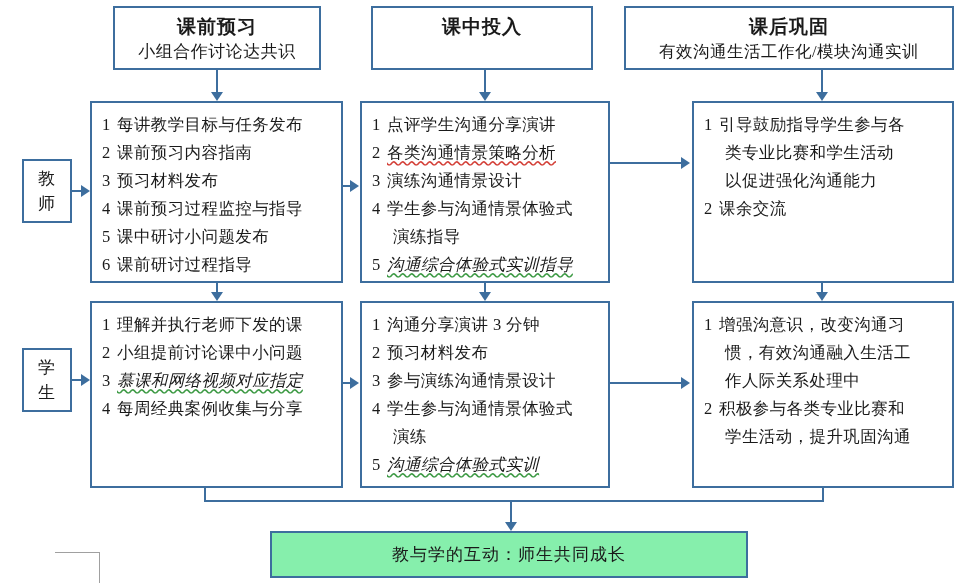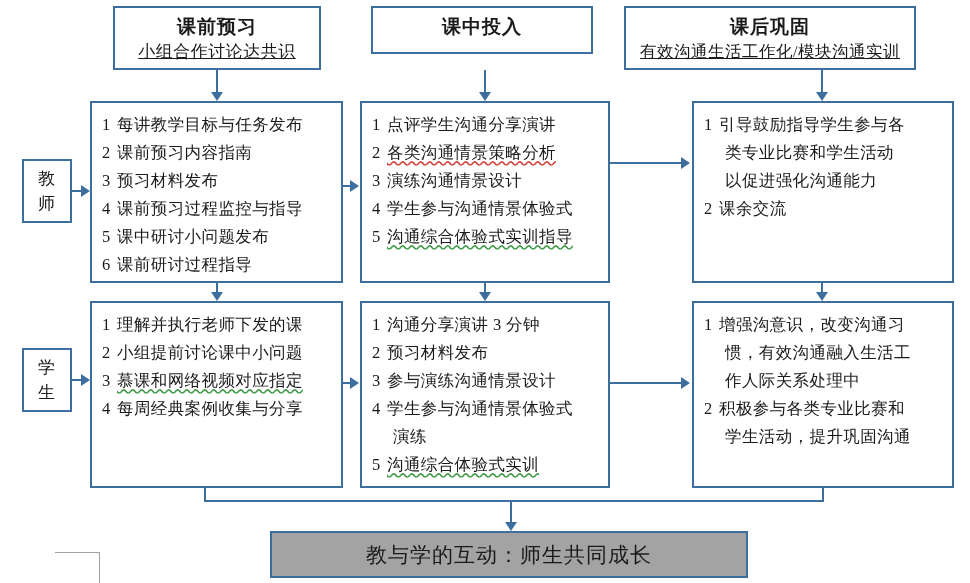--- a/index.html
+++ b/index.html
@@ -14,21 +14,21 @@
   .box{
     position:absolute;box-sizing:border-box;
     border:2px solid #3d6e9e;background:#ffffff;
   }
   .hdr{ text-align:center; }
   .hdr .t1{
     font-weight:bold;font-size:19px;line-height:26px;margin-top:6px;
     letter-spacing:1px;
   }
   .hdr .t2{
-    font-size:17px;line-height:24px;letter-spacing:0.5px;text-decoration:underline;
+    font-size:17px;line-height:24px;letter-spacing:0.5px;
   }
   .hdr.wide .t2{ font-size:16.5px; }
 
   
   .listbox{ padding:8px 6px 6px 10px; }
   .litem{
     display:flex;font-size:16.5px;line-height:28px;letter-spacing:0.4px;
     white-space:nowrap;
   }
   .litem .num{ width:15px;flex:0 0 15px;text-align:left; }
@@ -39,36 +39,37 @@
   
   .sq-red{
     text-decoration:underline wavy #d4423a;
     text-decoration-skip-ink:none;
     text-underline-offset:2px;
   }
   .sq-grn{
     text-decoration:underline wavy #3f9b46;
     text-decoration-skip-ink:none;
     text-underline-offset:2px;
+    font-style:italic;
   }
 
   
   .rolebox{
     position:absolute;box-sizing:border-box;
     border:2px solid #3d6e9e;background:#ffffff;
     display:flex;flex-direction:column;align-items:center;justify-content:center;
     font-size:17px;line-height:25px;letter-spacing:1px;
   }
 
   
   .banner{
     position:absolute;box-sizing:border-box;
-    border:2px solid #3d6e9e;background:#a3a3a3;
+    border:2px solid #3d6e9e;background:#86efac;
     display:flex;align-items:center;justify-content:center;
-    font-size:21px;letter-spacing:1px;
+    font-size:17px;letter-spacing:1px;
   }
 
   
   .conn{position:absolute;background:#3d6e9e;}
   .conn.h{height:2px;}
   .conn.v{width:2px;}
   .arrow{position:absolute;width:0;height:0;}
   .arrow.down{
     border-left:6px solid transparent;border-right:6px solid transparent;
     border-top:9px solid #3d6e9e;
@@ -85,25 +86,25 @@
 </head>
 <body>
 
 <div id="stage">
 
   <div class="box hdr" style="left:113px;top:6px;width:208px;height:64px;">
     <div class="t1">课前预习</div>
     <div class="t2">小组合作讨论达共识</div>
   </div>
 
-  <div class="box hdr" style="left:371px;top:6px;width:222px;height:48px;">
+  <div class="box hdr" style="left:371px;top:6px;width:222px;height:64px;">
     <div class="t1">课中投入</div>
   </div>
 
-  <div class="box hdr wide" style="left:624px;top:6px;width:292px;height:64px;">
+  <div class="box hdr wide" style="left:624px;top:6px;width:330px;height:64px;">
     <div class="t1">课后巩固</div>
     <div class="t2">有效沟通生活工作化/模块沟通实训</div>
   </div>
 
   <div class="rolebox" style="left:22px;top:159px;width:50px;height:64px;">
     <span>教</span>
     <span>师</span>
   </div>
 
   <div class="rolebox" style="left:22px;top:348px;width:50px;height:64px;">
@@ -147,20 +148,24 @@
         <span class="num">2</span>
         <span class="txt sq-red">各类沟通情景策略分析</span>
       </div>
       <div class="litem">
         <span class="num">3</span>
         <span class="txt">演练沟通情景设计</span>
       </div>
       <div class="litem">
         <span class="num">4</span>
         <span class="txt">学生参与沟通情景体验式</span>
+      </div>
+      <div class="litem cont">
+        <span class="num"></span>
+        <span class="txt">演练指导</span>
       </div>
       <div class="litem">
         <span class="num">5</span>
         <span class="txt sq-grn">沟通综合体验式实训指导</span>
       </div>
     </div>
 
   <div class="box listbox" id="t-col3" style="left:692px;top:101px;width:262px;height:182px;">
       <div class="litem">
         <span class="num">1</span>

